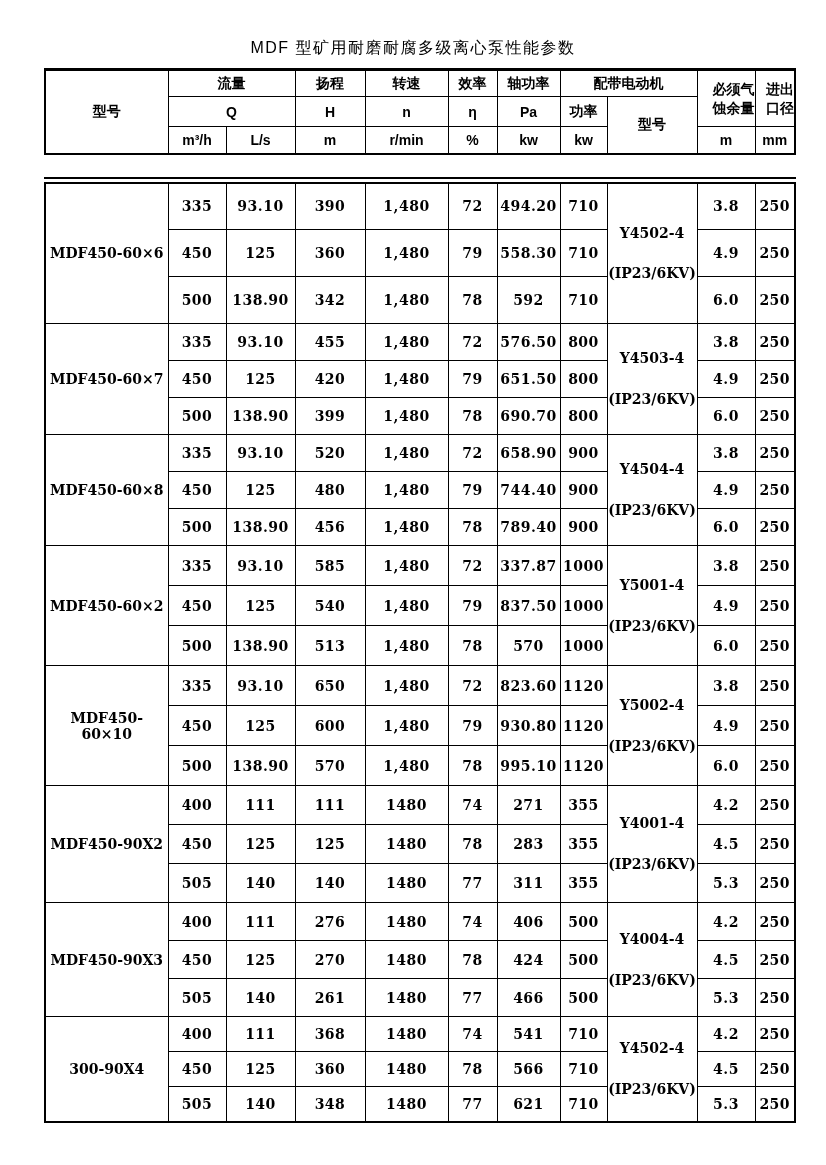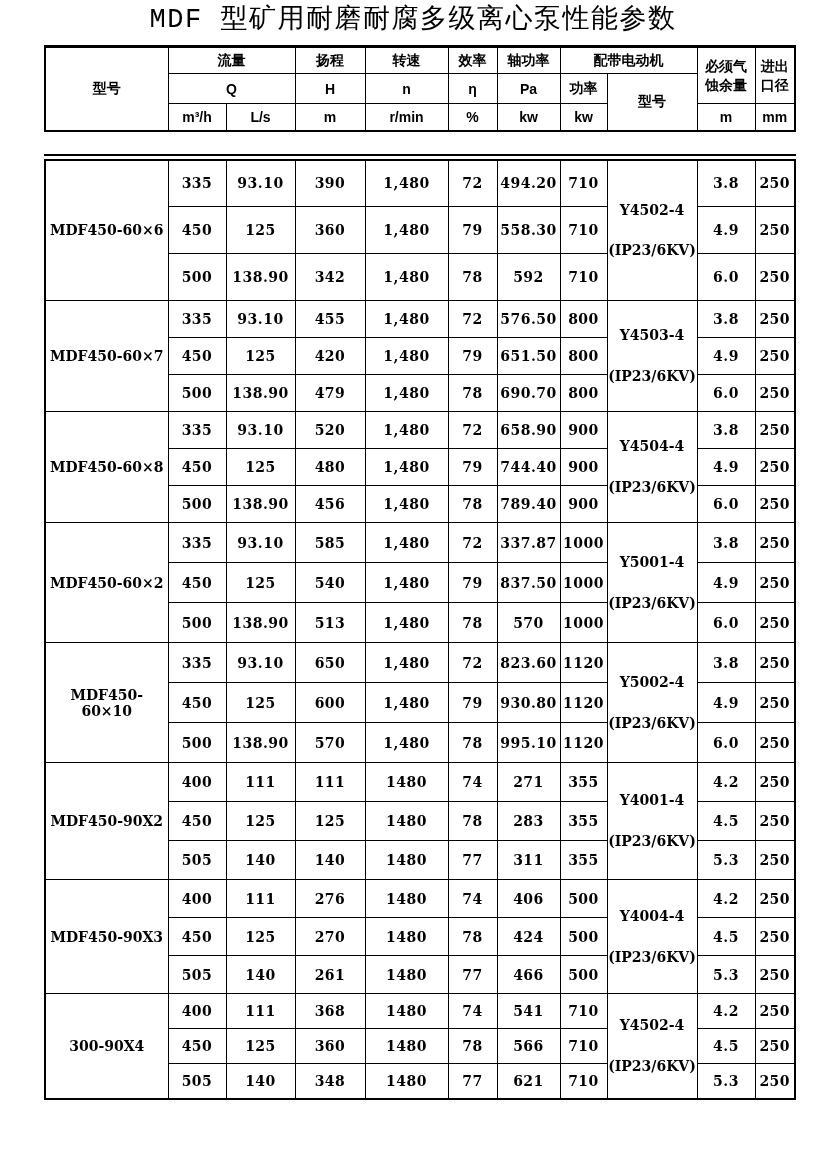--- a/index.html
+++ b/index.html
@@ -3,38 +3,38 @@
 <meta charset="utf-8">
 <style>
   * { box-sizing: border-box; }
   html,body { margin:0; padding:0; }
   body {
     width:826px; height:1165px; background:#ffffff; color:#000;
     font-family:"Liberation Sans", sans-serif;
   }
   .page { position:relative; width:826px; height:1165px; background:#fff; overflow:hidden; }
   .doc-title {
-    width:826px; text-align:center;
-    font-family:Liberation Mono, monospace;
-    font-size:27px; letter-spacing:1.5px; font-weight:400;
+    padding-top:38px; width:826px; text-align:center;
+    font-family:Liberation Sans, sans-serif;
+    font-size:16px; letter-spacing:1.5px; font-weight:400;
   }
   .tablewrap { margin-left:44px; width:752px; }
   table { border-collapse:collapse; table-layout:fixed; width:750px; }
   td {
     border:1px solid #000; text-align:center; vertical-align:middle;
     padding:0; overflow:hidden;
   }
   
   .header-table { margin-top:9px; border:2px solid #000; border-top:3px solid #000; }
   .header-table td {
     font-family:Liberation Sans, sans-serif;
     font-weight:bold; font-size:14px;
   }
   .sym { font-size:15px; }
-  .two-line { white-space:pre-line; line-height:1.3; }
+  .two-line { white-space:pre-line; line-height:1.3;text-align:right; }
   
   .body-outline { margin-top:22px; border-top:2px solid #000; padding-top:3px; width:752px; }
   .body-table { border:2px solid #000; }
   .body-table td {
     font-family:"DejaVu Serif", serif;
     font-weight:bold; font-size:14px;
   }
   .model-cell { font-size:13px; letter-spacing:0px;text-align:center; }
   .motor-cell { font-size:12.5px; white-space:pre-line; line-height:2.9; }
   .num-cell { letter-spacing:0.5px; }
@@ -172,21 +172,21 @@
               <td class="num-cell">1,480</td>
               <td class="num-cell">79</td>
               <td class="num-cell">651.50</td>
               <td class="num-cell">800</td>
               <td class="num-cell">4.9</td>
               <td class="num-cell">250</td>
             </tr>
             <tr style="height: 37px;">
               <td class="num-cell">500</td>
               <td class="num-cell">138.90</td>
-              <td class="num-cell">479</td>
+              <td class="num-cell">399</td>
               <td class="num-cell">1,480</td>
               <td class="num-cell">78</td>
               <td class="num-cell">690.70</td>
               <td class="num-cell">800</td>
               <td class="num-cell">6.0</td>
               <td class="num-cell">250</td>
             </tr>
             <tr style="height: 37px;">
               <td class="model-cell" rowspan="3">MDF450-60×8</td>
               <td class="num-cell">335</td>

